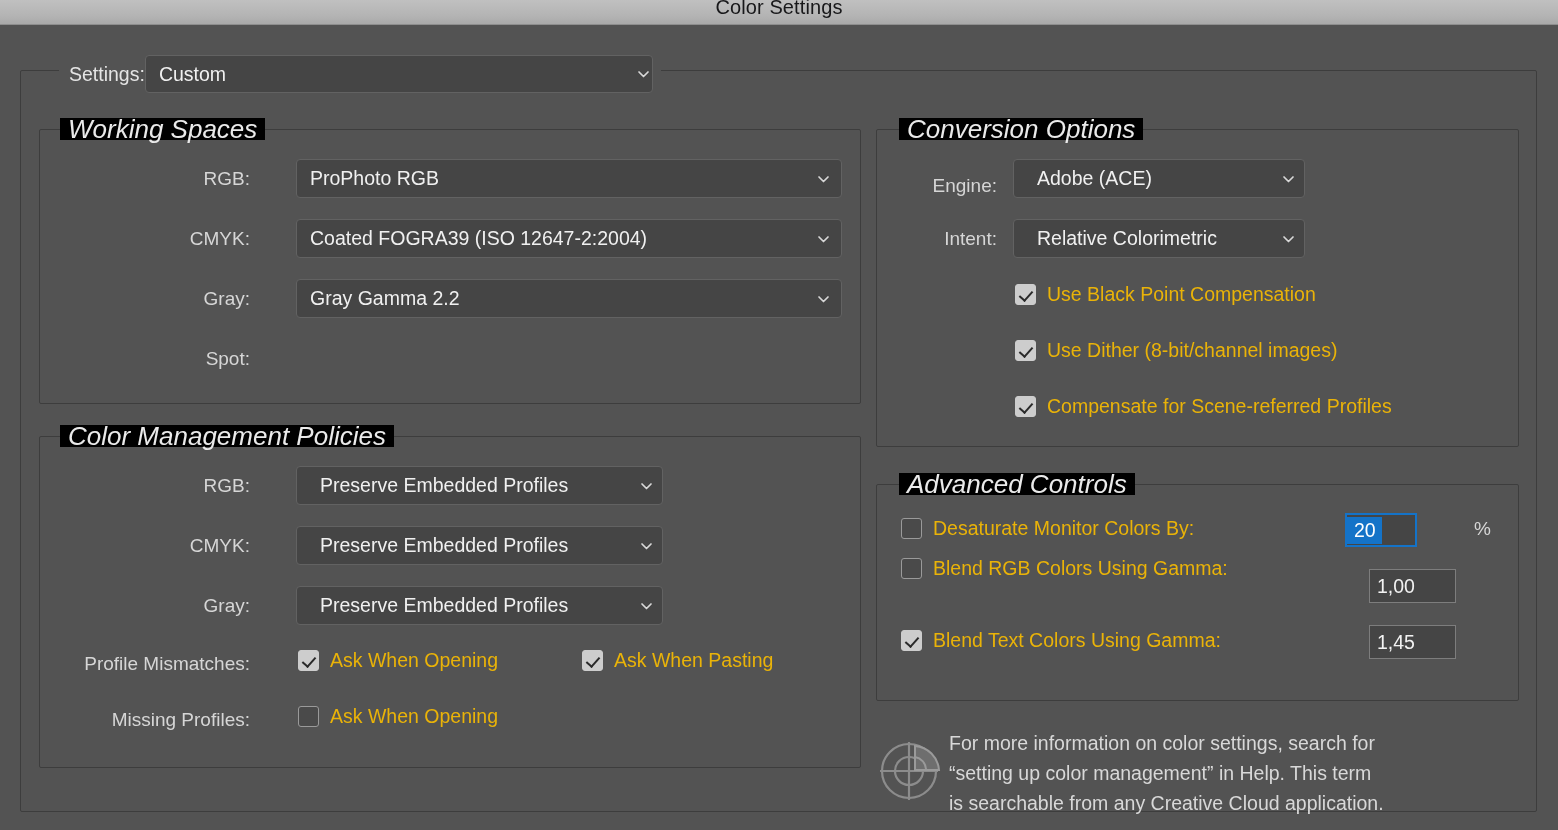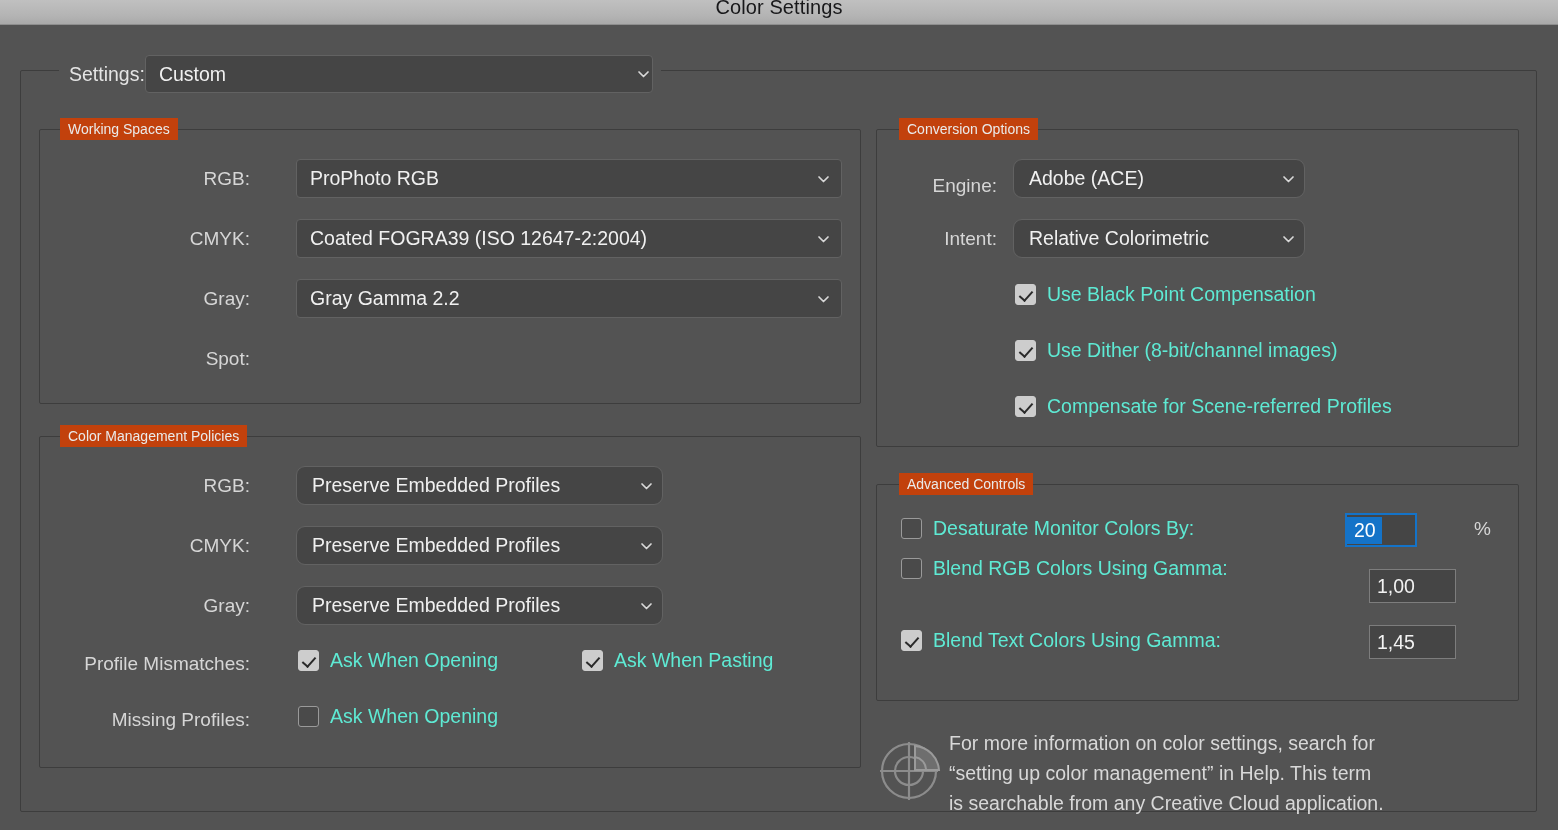--- a/index.html
+++ b/index.html
@@ -51,26 +51,27 @@
   
   .fs {
     position: absolute;
     border: 1px solid #3d3d3d;
     border-radius: 2px;
     box-sizing: border-box;
   }
   .fs > .legend {
     position: absolute;
     top: -12px;
-    background: #c2410c;
+    background: #000000;
     padding: 0 8px;
-    font-size: 14px;
+    font-size: 26px;
     color: #eaeaea;
     white-space: nowrap;
     line-height: 22px;
+    font-style: italic;
   }
   .legend-inline {
     position: absolute;
     top: -16px;
     background: #535353;
     padding: 0 8px 0 10px;
     display: flex;
     align-items: center;
     white-space: nowrap;
   }
@@ -103,23 +104,22 @@
     position: absolute;
     right: 11px;
     top: 50%;
     transform: translateY(-50%);
     width: 13px;
     height: 13px;
     pointer-events: none;
   }
   .sel .chev svg { display: block; }
   .sel.tight {
-    padding-left: 15px;
+    padding-left: 23px;
     padding-right: 30px;
-    border-radius: 9px;
   }
   .sel.tight .chev { right: 9px; }
 
   
   .cbrow {
     position: absolute;
     display: flex;
     align-items: center;
     gap: 11px;
     white-space: nowrap;
@@ -146,21 +146,21 @@
     left: 6px;
     top: 3px;
     width: 6px;
     height: 11px;
     border: solid #2a2a2a;
     border-width: 0 2.6px 2.6px 0;
     transform: rotate(42deg);
   }
   .cbtext {
     font-size: 19.5px;
-    color: #5eead4;
+    color: #eab308;
   }
 
   
   .num {
     position: absolute;
     background: #454545;
     border: 1px solid #7d7d7d;
     box-sizing: border-box;
     display: flex;
     align-items: center;

